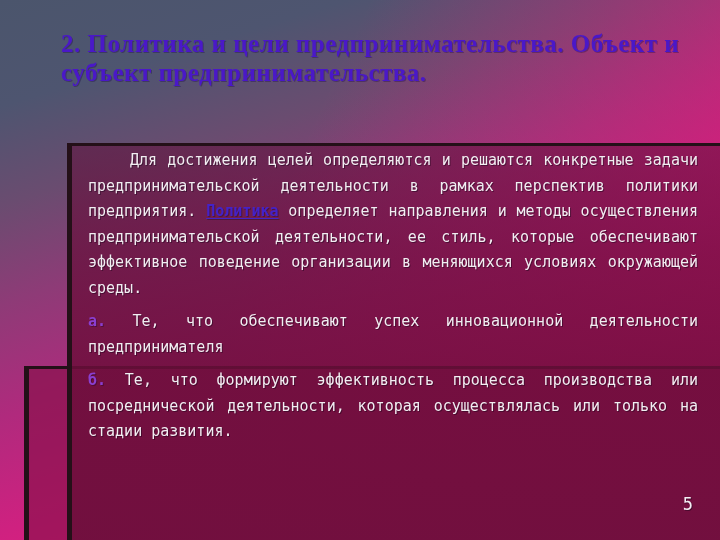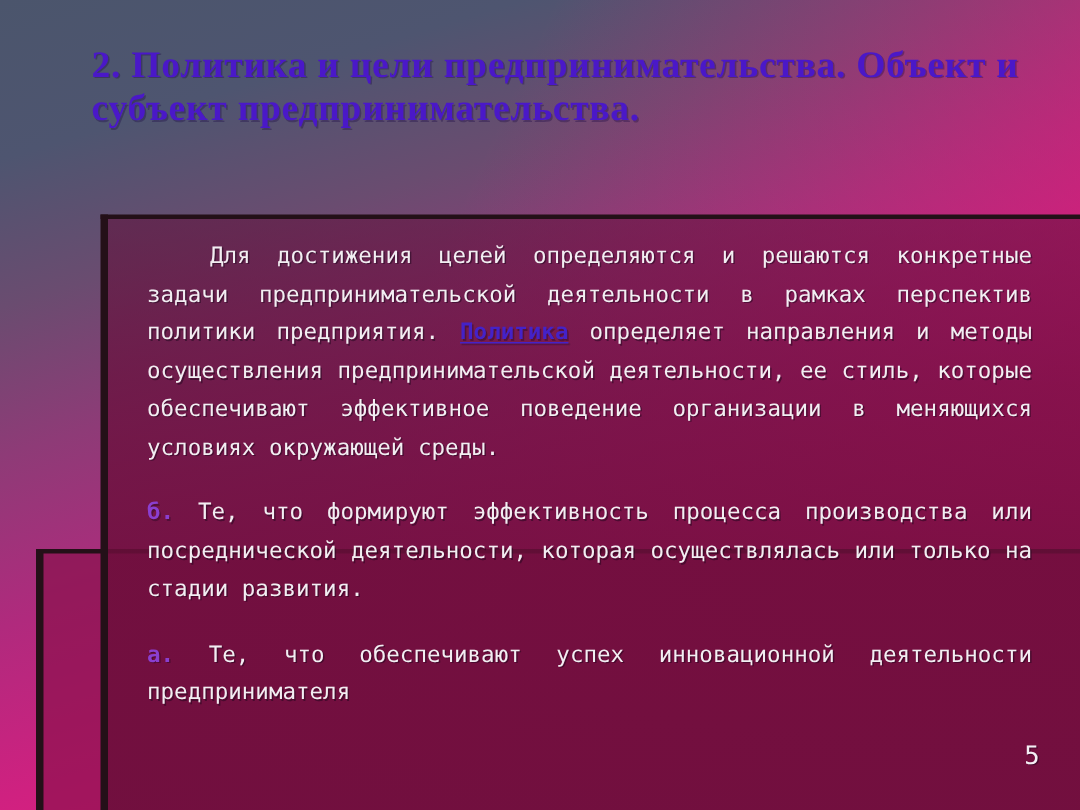--- a/index.html
+++ b/index.html
@@ -94,21 +94,21 @@
     top: 140px;
     width: 626px;
     color: #f2eef2;
     font-family: "DejaVu Sans Mono", monospace;
     font-size: 15px;
     line-height: 25.5px;
     text-align: justify;
     text-shadow: 1px 1px 0 rgba(20,5,25,0.45);
   }
   #body-text p {
-    margin: 18px;
+    margin: 8px;
     text-align: justify;
     text-align-last: left;
   }
   #body-text p.indent { text-indent: 42px; }
 
   .link {
     color: #4422c8;
     font-weight: bold;
     text-decoration: underline;
     text-underline-offset: 2px;
@@ -138,19 +138,19 @@
 
   <div id="bg-wash"></div>
 
   <div id="panel-back" class="panel"></div>
   <div id="panel-front" class="panel"></div>
 
   <h1 id="title">2. Политика и цели предпринимательства. Объект и субъект предпринимательства.</h1>
 
   <div id="body-text">
       <p class="indent"><span>Для достижения целей определяются и решаются конкретные задачи предпринимательской деятельности в рамках перспектив политики предприятия. </span><span class="link">Политика</span><span> определяет направления и методы осуществления предпринимательской деятельности, ее стиль, которые обеспечивают эффективное поведение организации в меняющихся условиях окружающей среды.</span></p>
+      <p><span class="marker">а.</span><span> Те, что обеспечивают успех инновационной деятельности предпринимателя</span></p>
       <p><span class="marker">б.</span><span> Те, что формируют эффективность процесса производства или посреднической деятельности, которая осуществлялась или только на стадии развития.</span></p>
-      <p><span class="marker">а.</span><span> Те, что обеспечивают успех инновационной деятельности предпринимателя</span></p>
     </div>
 
   <div id="page-number">5</div>
 
 </div>
 
 </body></html>

